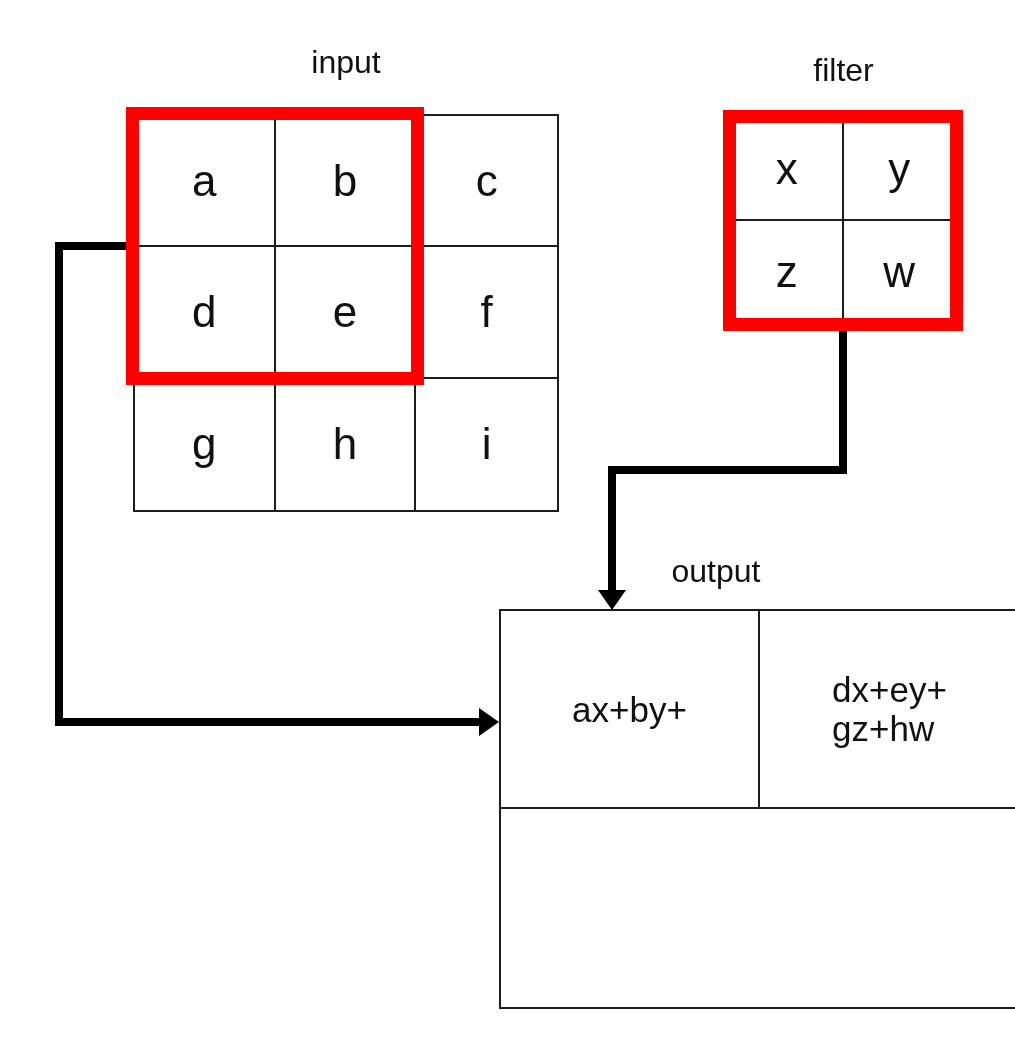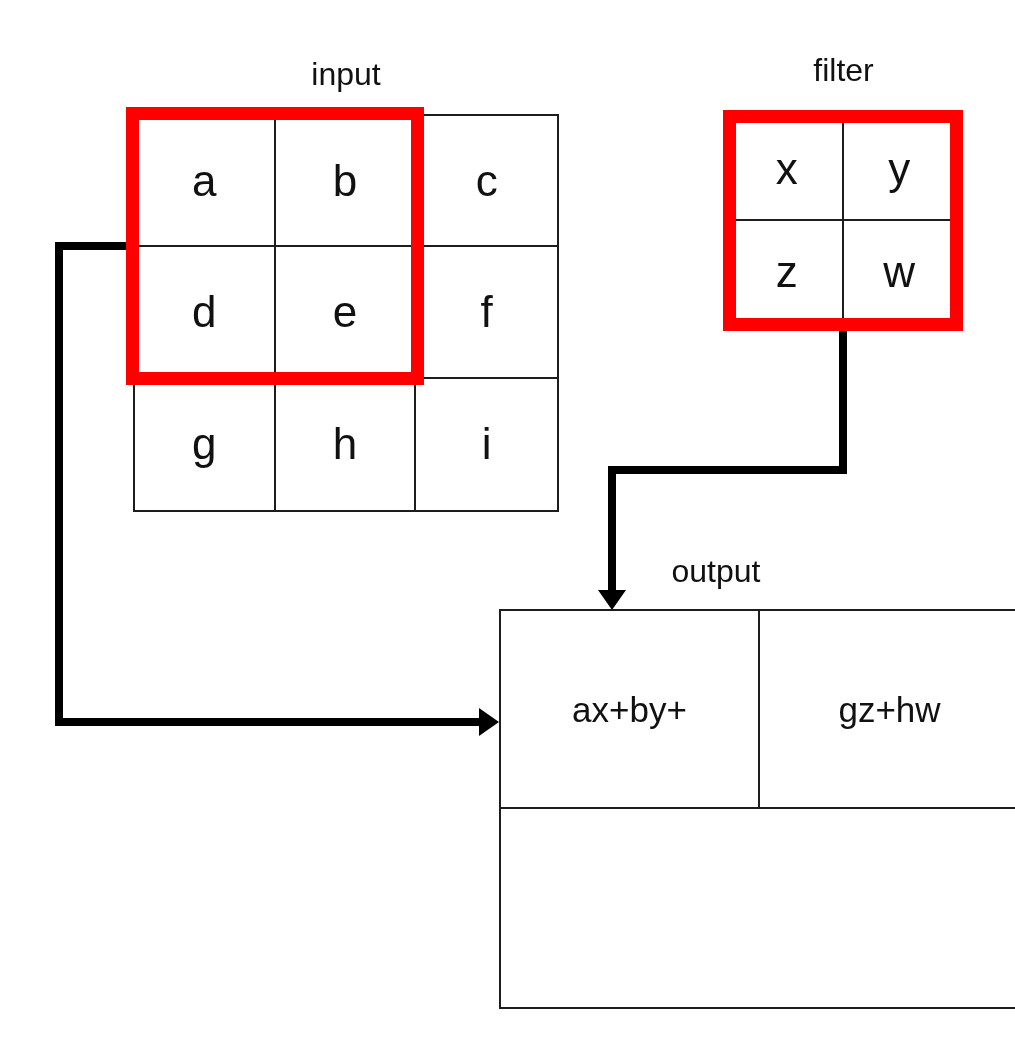--- a/index.html
+++ b/index.html
@@ -68,21 +68,21 @@
     border-top:20px solid var(--arrow);
     border-left:14px solid transparent;
     border-right:14px solid transparent;
   }
 </style>
 </head>
 <body>
 
 <div class="canvas">
 
-  <div class="diagram-label" style="left:133px;top:56px;width:426px;">input</div>
+  <div class="diagram-label" style="left:133px;top:44px;width:426px;">input</div>
   <div class="diagram-label" style="left:730px;top:52px;width:227px;">filter</div>
   <div class="diagram-label" style="left:499px;top:553px;width:434px;">output</div>
 
   <div>
     <div class="seg" style="left:55px;top:242px;width:78px;height:8px;"></div>
     <div class="seg" style="left:55px;top:242px;width:8px;height:484px;"></div>
     <div class="seg" style="left:55px;top:718px;width:426px;height:8px;"></div>
     <div class="head head-right" style="left:479px;top:708px;"></div>
   </div>
 
@@ -113,20 +113,21 @@
   </div>
 
   <div class="grid grid2" style="left:499px;top:609px;width:522px;height:400px;">
     <div class="cell">
       <div class="expr">
         <div>ax+by+</div>
       </div>
     </div>
     <div class="cell">
       <div class="expr">
+        <div>dx+ey+</div>
         <div>gz+hw</div>
       </div>
     </div>
   </div>
 
   <div class="hl" style="left:126px;top:107px;width:298px;height:278px;"></div>
   <div class="hl" style="left:723px;top:110px;width:240px;height:221px;"></div>
 
 </div>
 

